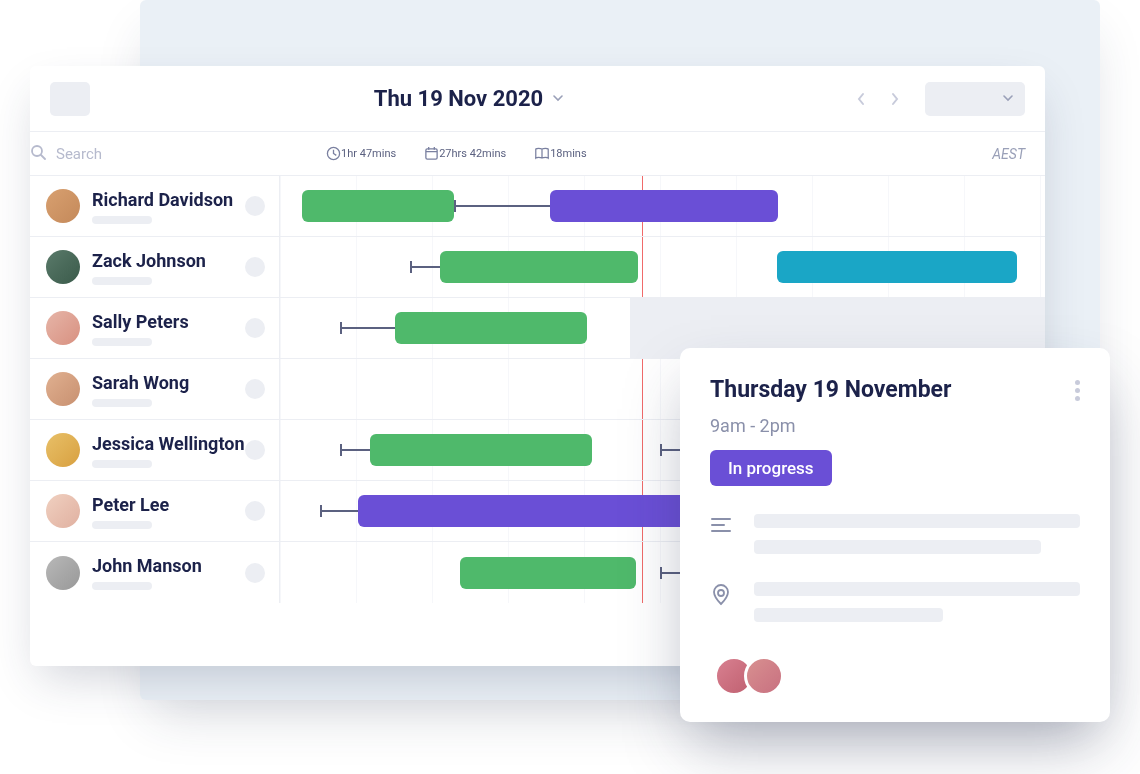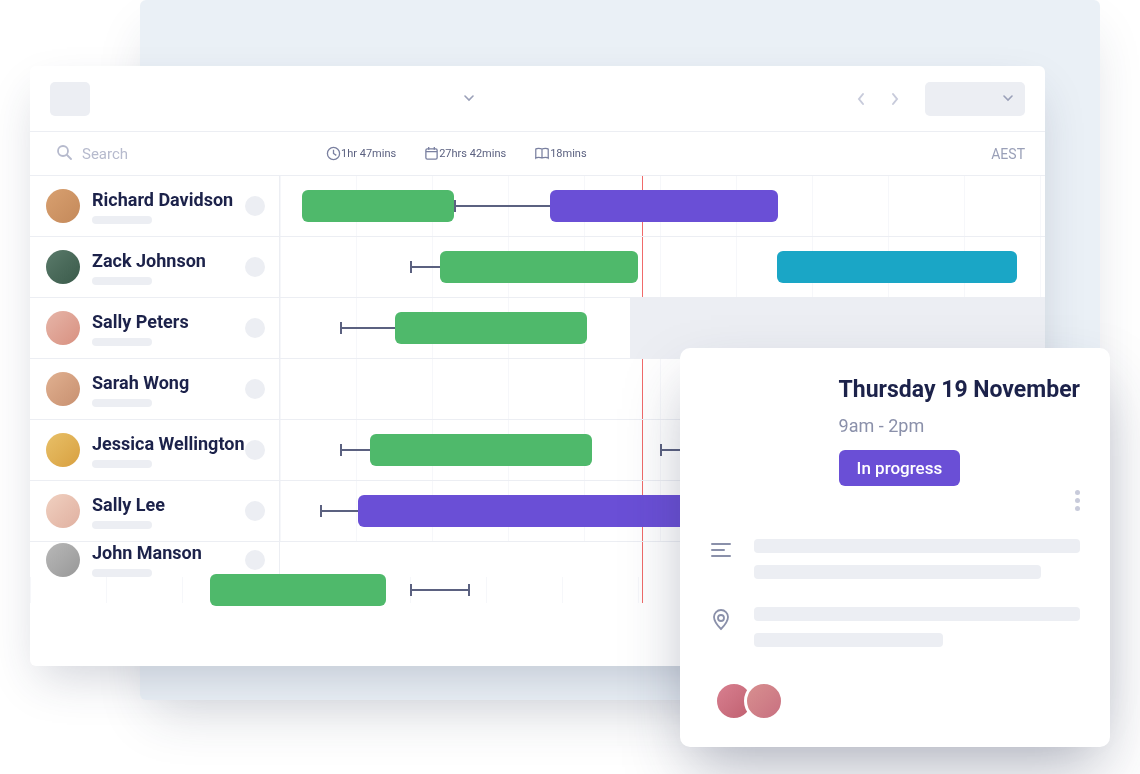--- a/index.html
+++ b/index.html
@@ -77,37 +77,36 @@
   
   .stats-row {
     height: 44px;
     border-bottom: 1px solid #eceef3;
     display: flex;
     align-items: center;
   }
   .search-box {
     width: 250px; height:100%;
     display:flex; align-items:center; gap:10px;
-    padding-left: 26px;
     color:#b6bacd;
     font-size:15px;
   }
   .stats {
     display:flex; align-items:center; gap: 28px;
     padding-left: 46px;
     flex: 1;
   }
   .stat {
     display:flex; align-items:center; gap:0;
     color:#5b6180; font-size:11px;
   }
   .stat svg { display:block; }
   .tz {
     padding-right: 20px;
-    color:#9aa0b8; font-size:14px;
+    color:#9aa0b8; font-size:14px;font-style:italic;
   }
 
   
   .rows { position: relative; }
   .row {
     height: 61px;
     border-bottom: 1px solid #eceef3;
     display:flex;
     align-items:stretch;
     position:relative;
@@ -166,21 +165,21 @@
   
   .popover {
     position:absolute;
     left: 680px; top: 348px;
     width: 430px;
     background:#fff;
     border-radius: 10px;
     box-shadow: 0 30px 60px -10px rgba(40,50,80,.35);
     padding: 28px 30px 26px 30px;
   }
-  .pop-head { display:flex; justify-content:space-between; align-items:flex-end;flex-direction:column;}
+  .pop-head { display:flex; justify-content:space-between; align-items:flex-start;}
   .pop-title { font-size:23px; font-weight:700; color:#1c224a;}
   .pop-time { font-size:18px; color:#8a90aa; margin-top:12px;}
   .kebab { color:#c8cbdb; display:flex; flex-direction:column; gap:3px; padding-top:4px; cursor:pointer;}
   .kebab span{ width:5px; height:5px; border-radius:50%; background:#c8cbdb; display:block;}
   .badge {
     display:inline-block; margin-top:14px;
     background:#6a4fd6; color:#fff;
     font-size:17px; font-weight:500;
     padding: 8px 18px; border-radius:6px;
   }
@@ -207,20 +206,21 @@
 </head>
 <body>
 
 <div class="bg-card"></div>
 
 <div class="main-card">
 
   <div class="header">
     <div class="header-left"></div>
     <div class="header-title">
+      <span class="header-title-text">Thu 19 Nov 2020</span>
       <span class="chev-down">
         <svg width="10" height="10" viewBox="0 0 10 10">
             <path d="M1 3 L5 7 L9 3" stroke="currentColor" stroke-width="1.6" fill="none" stroke-linecap="round"></path>
           </svg>
       </span>
     </div>
     <div class="header-right">
       <div class="nav-arrow">
         <svg width="10" height="14" viewBox="0 0 10 14">
             <path d="M7 2 L3 7 L7 12" stroke="currentColor" stroke-width="2" fill="none" stroke-linecap="round"></path>
@@ -359,32 +359,32 @@
         <div class="whisker" style="left:60px; width:60px;"></div>
         <div class="bar bar-green" style="left:90px; width:222px;"></div>
         <div class="whisker" style="left:380px; width:60px;"></div>
       </div>
     </div>
 
     <div class="row">
       <div class="row-user">
         <div class="avatar av7"></div>
         <div class="user-text">
-          <div class="user-name">Sally Lee</div>
+          <div class="user-name">Peter Lee</div>
           <div class="user-sub"></div>
         </div>
         <div class="dot"></div>
       </div>
       <div class="row-timeline">
         <div class="whisker" style="left:40px; width:60px;"></div>
         <div class="bar bar-purple" style="left:78px; width:500px;"></div>
       </div>
     </div>
 
-    <div class="row" style="border-bottom:none;flex-direction:column;">
+    <div class="row" style="border-bottom:none;">
       <div class="row-user">
         <div class="avatar av8"></div>
         <div class="user-text">
           <div class="user-name">John Manson</div>
           <div class="user-sub"></div>
         </div>
         <div class="dot"></div>
       </div>
       <div class="row-timeline">
         <div class="bar bar-green" style="left:180px; width:176px;"></div>

